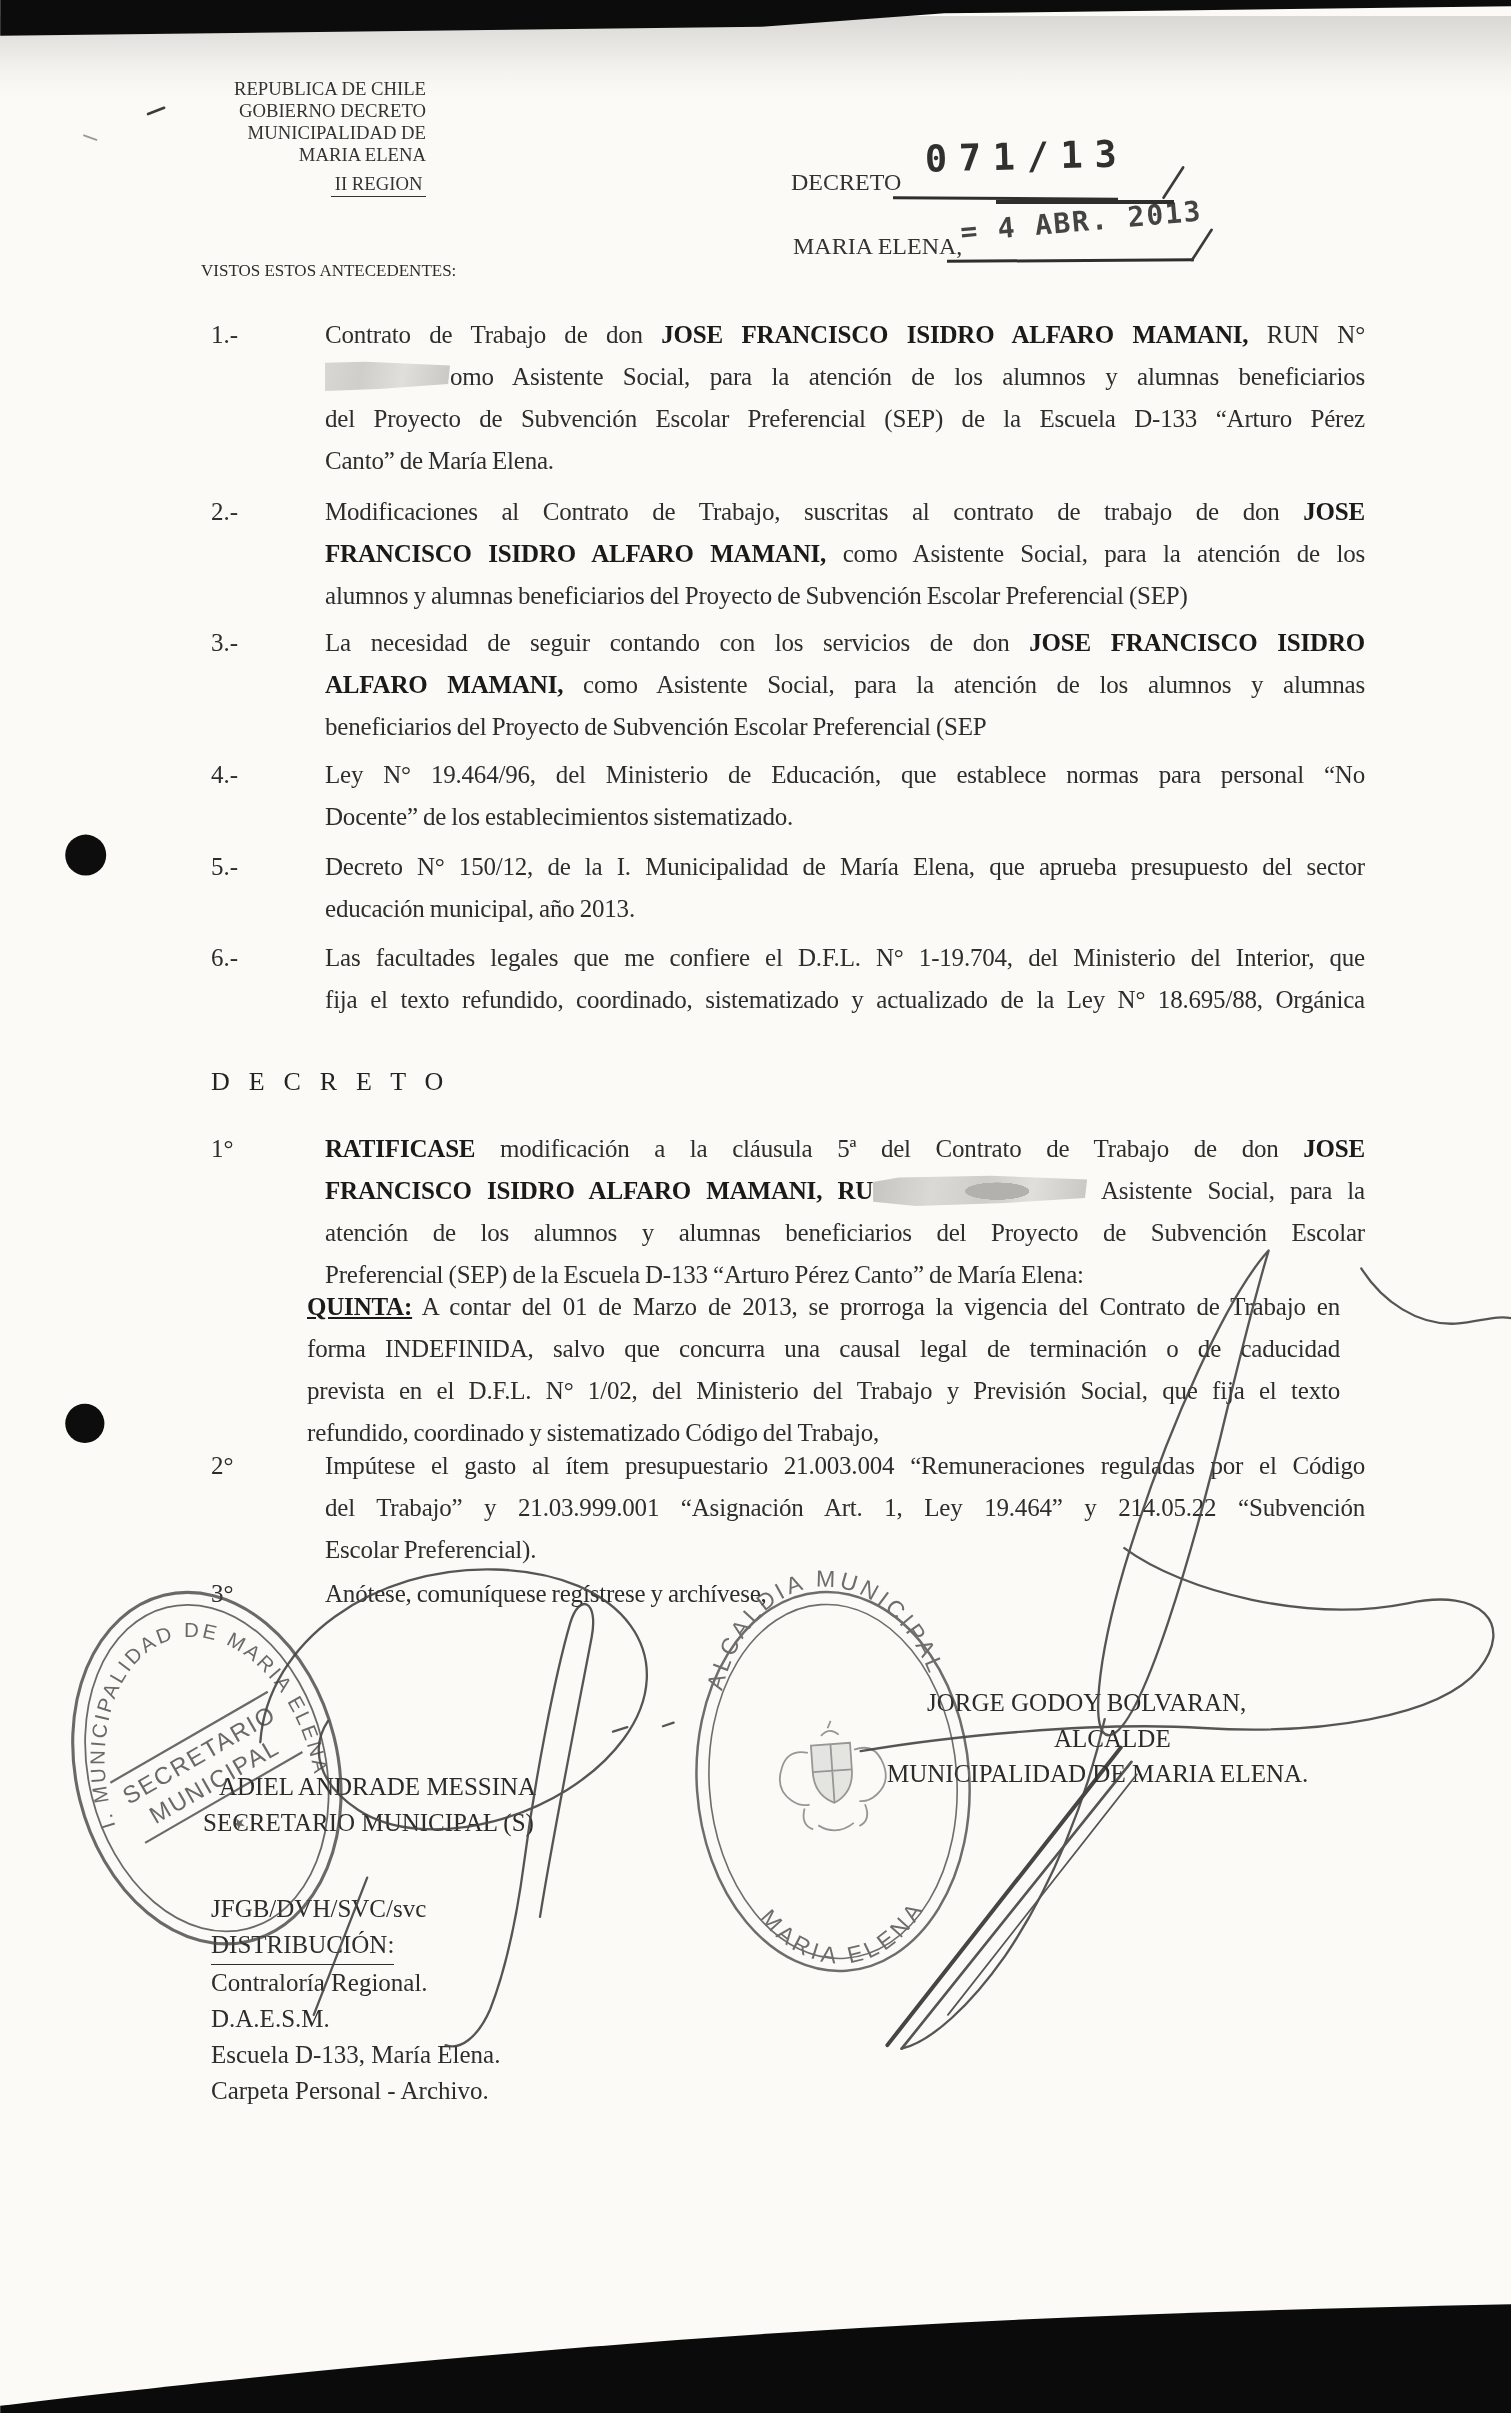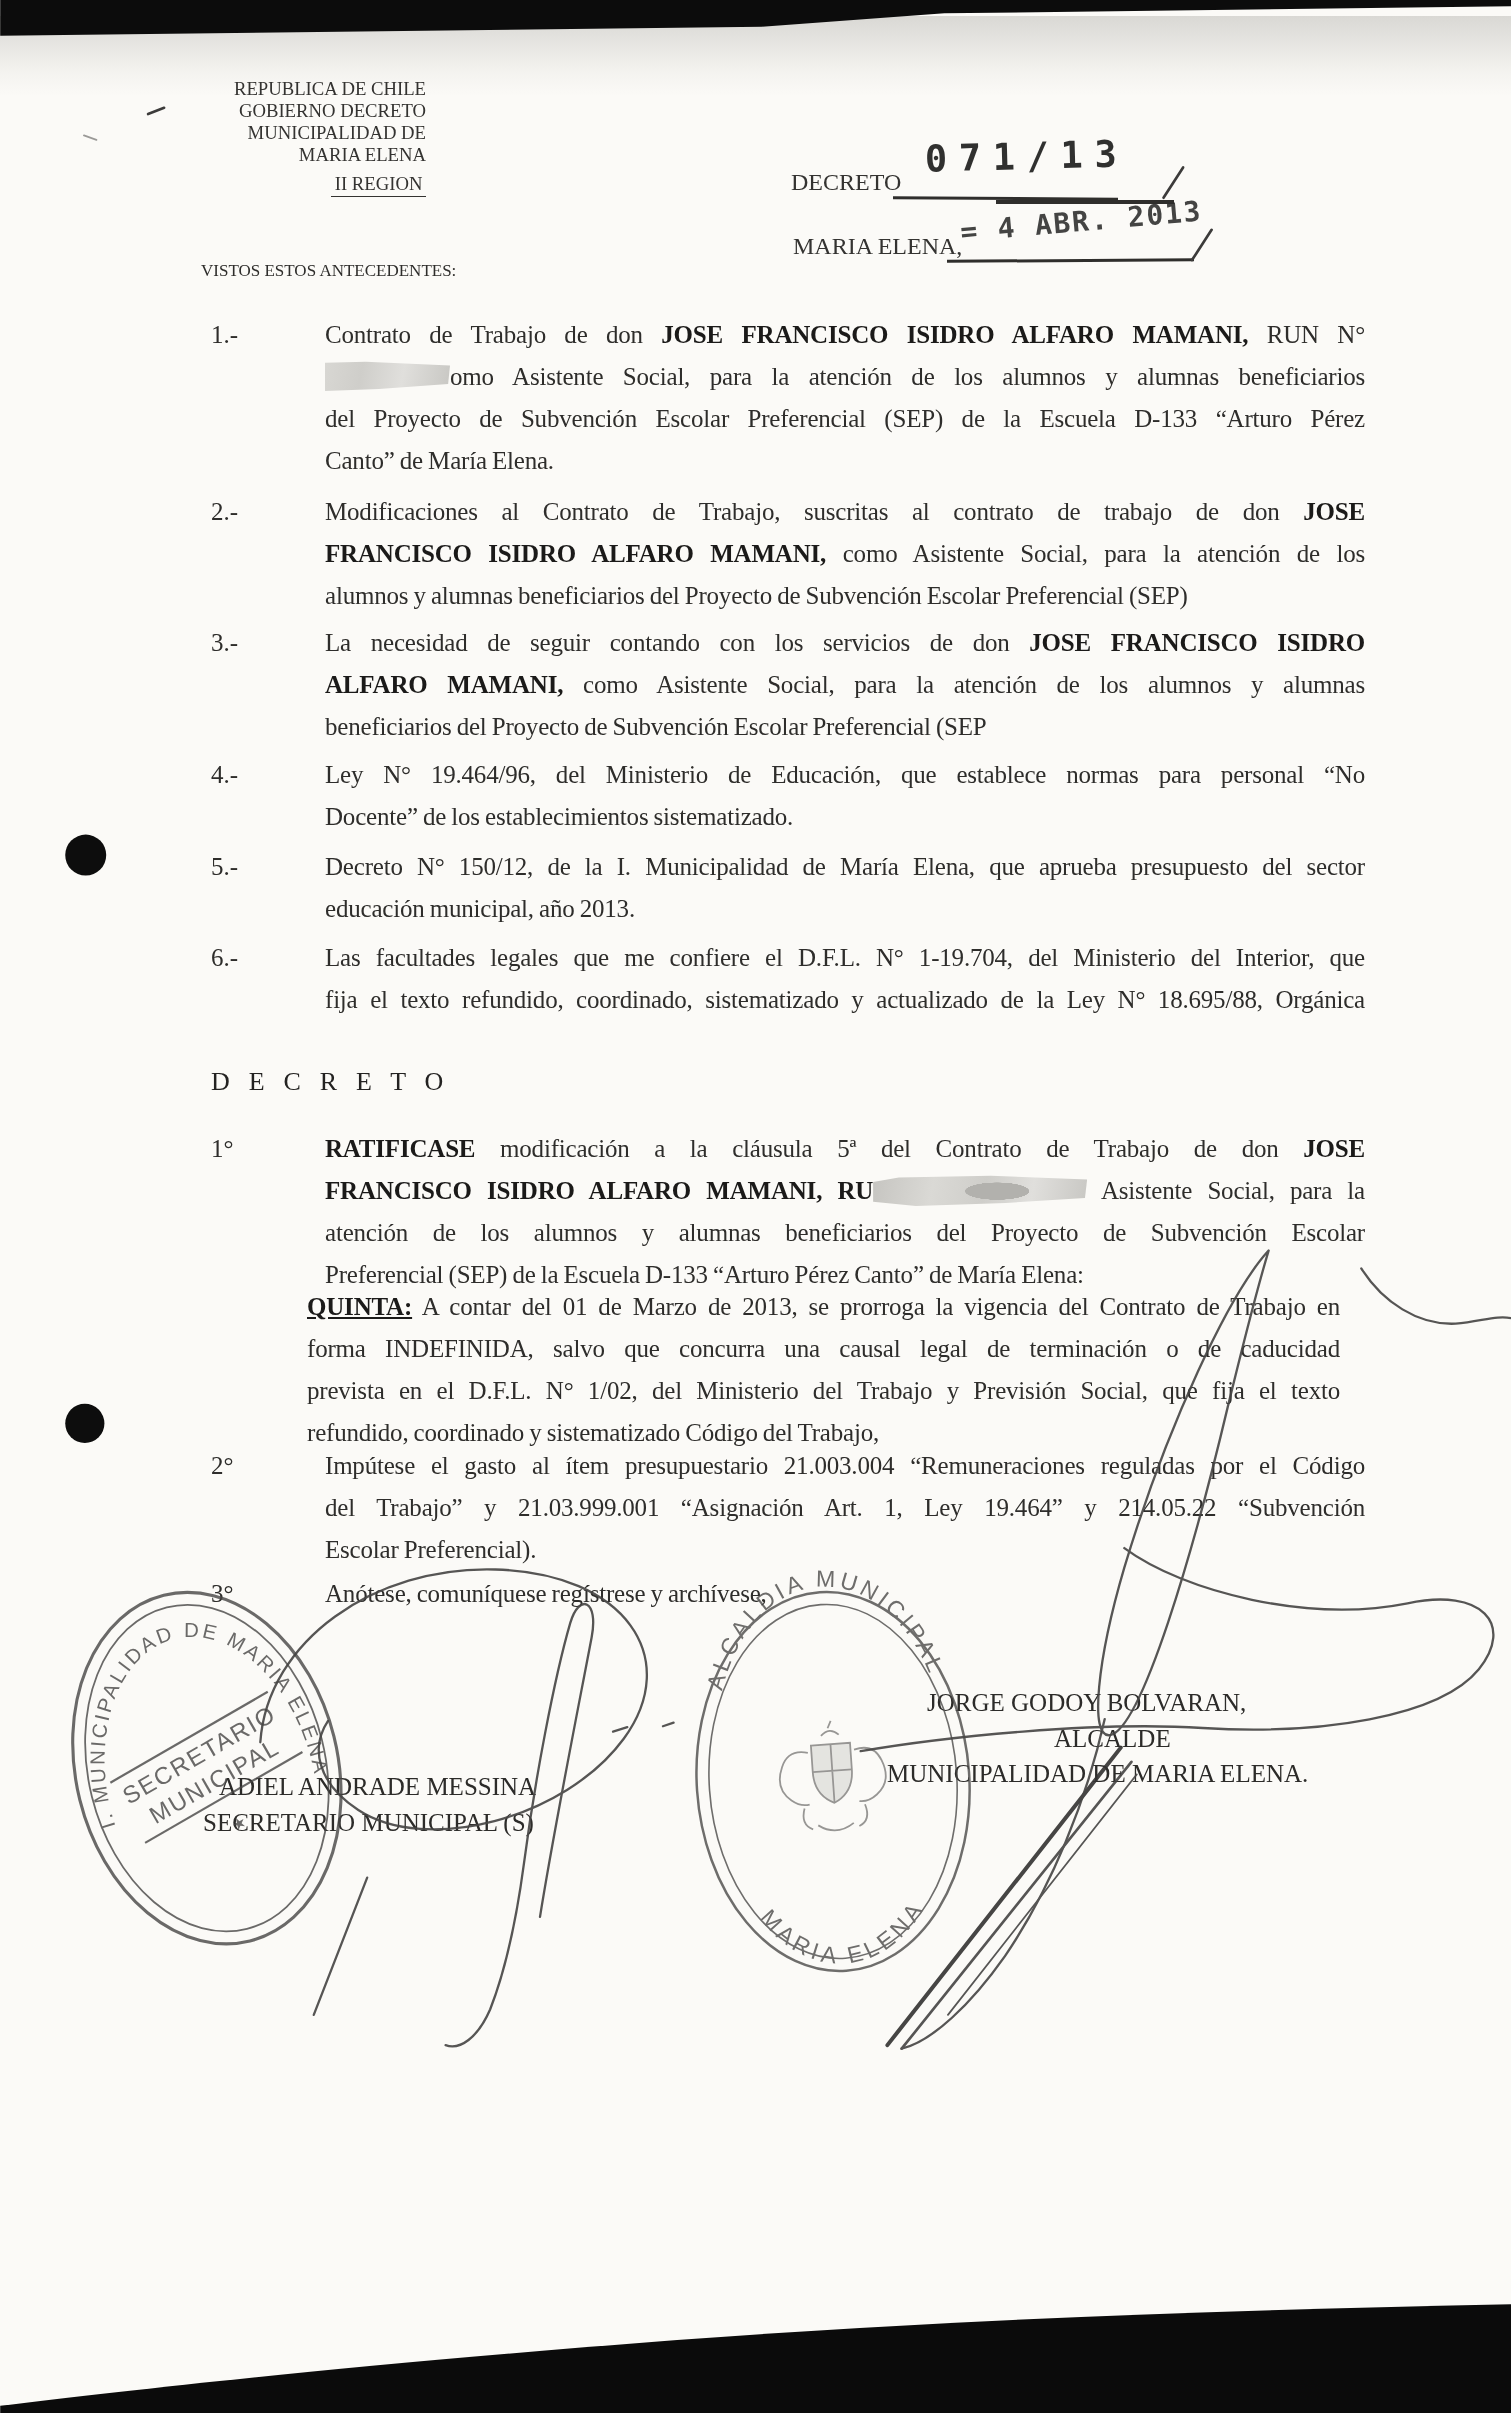--- a/index.html
+++ b/index.html
@@ -149,20 +149,28 @@
       </div>
   </div>
 
   <div class="abs signame" style="left:219px;top:1773px;">ADIEL ANDRADE MESSINA</div>
   <div class="abs signame" style="left:203px;top:1809px;">SECRETARIO MUNICIPAL (S)</div>
 
   <div class="abs signame" style="left:927px;top:1689px;">JORGE GODOY BOLVARAN,</div>
   <div class="abs signame" style="left:1054px;top:1725px;">ALCALDE</div>
   <div class="abs signame" style="left:887px;top:1760px;">MUNICIPALIDAD DE MARIA ELENA.</div>
 
+  <div class="abs footer">
+    <div>JFGB/DVH/SVC/svc</div>
+    <div><span class="distu">DISTRIBUCIÓN:</span></div>
+    <div>Contraloría Regional.</div>
+    <div>D.A.E.S.M.</div>
+    <div>Escuela  D-133,  María Elena.</div>
+    <div>Carpeta Personal  -  Archivo.</div>
+  </div>
 
   <svg class="overlay" width="1512" height="2413" viewBox="0 0 1697 2709">
 
     <g transform="translate(232,1985) rotate(-14)" opacity="0.8">
       <ellipse rx="147" ry="200" fill="none" stroke="#474645" stroke-width="3.5"></ellipse>
       <ellipse rx="133" ry="186" fill="none" stroke="#474645" stroke-width="2"></ellipse>
       <path id="secArc" d="M -44,178 A 116,170 0 1 1 44,178" fill="none"></path>
       <text class="stamptext" font-size="23" letter-spacing="3">
         <textPath href="#secArc" startOffset="50%" text-anchor="middle">I. MUNICIPALIDAD DE MARIA ELENA</textPath>
       </text>

